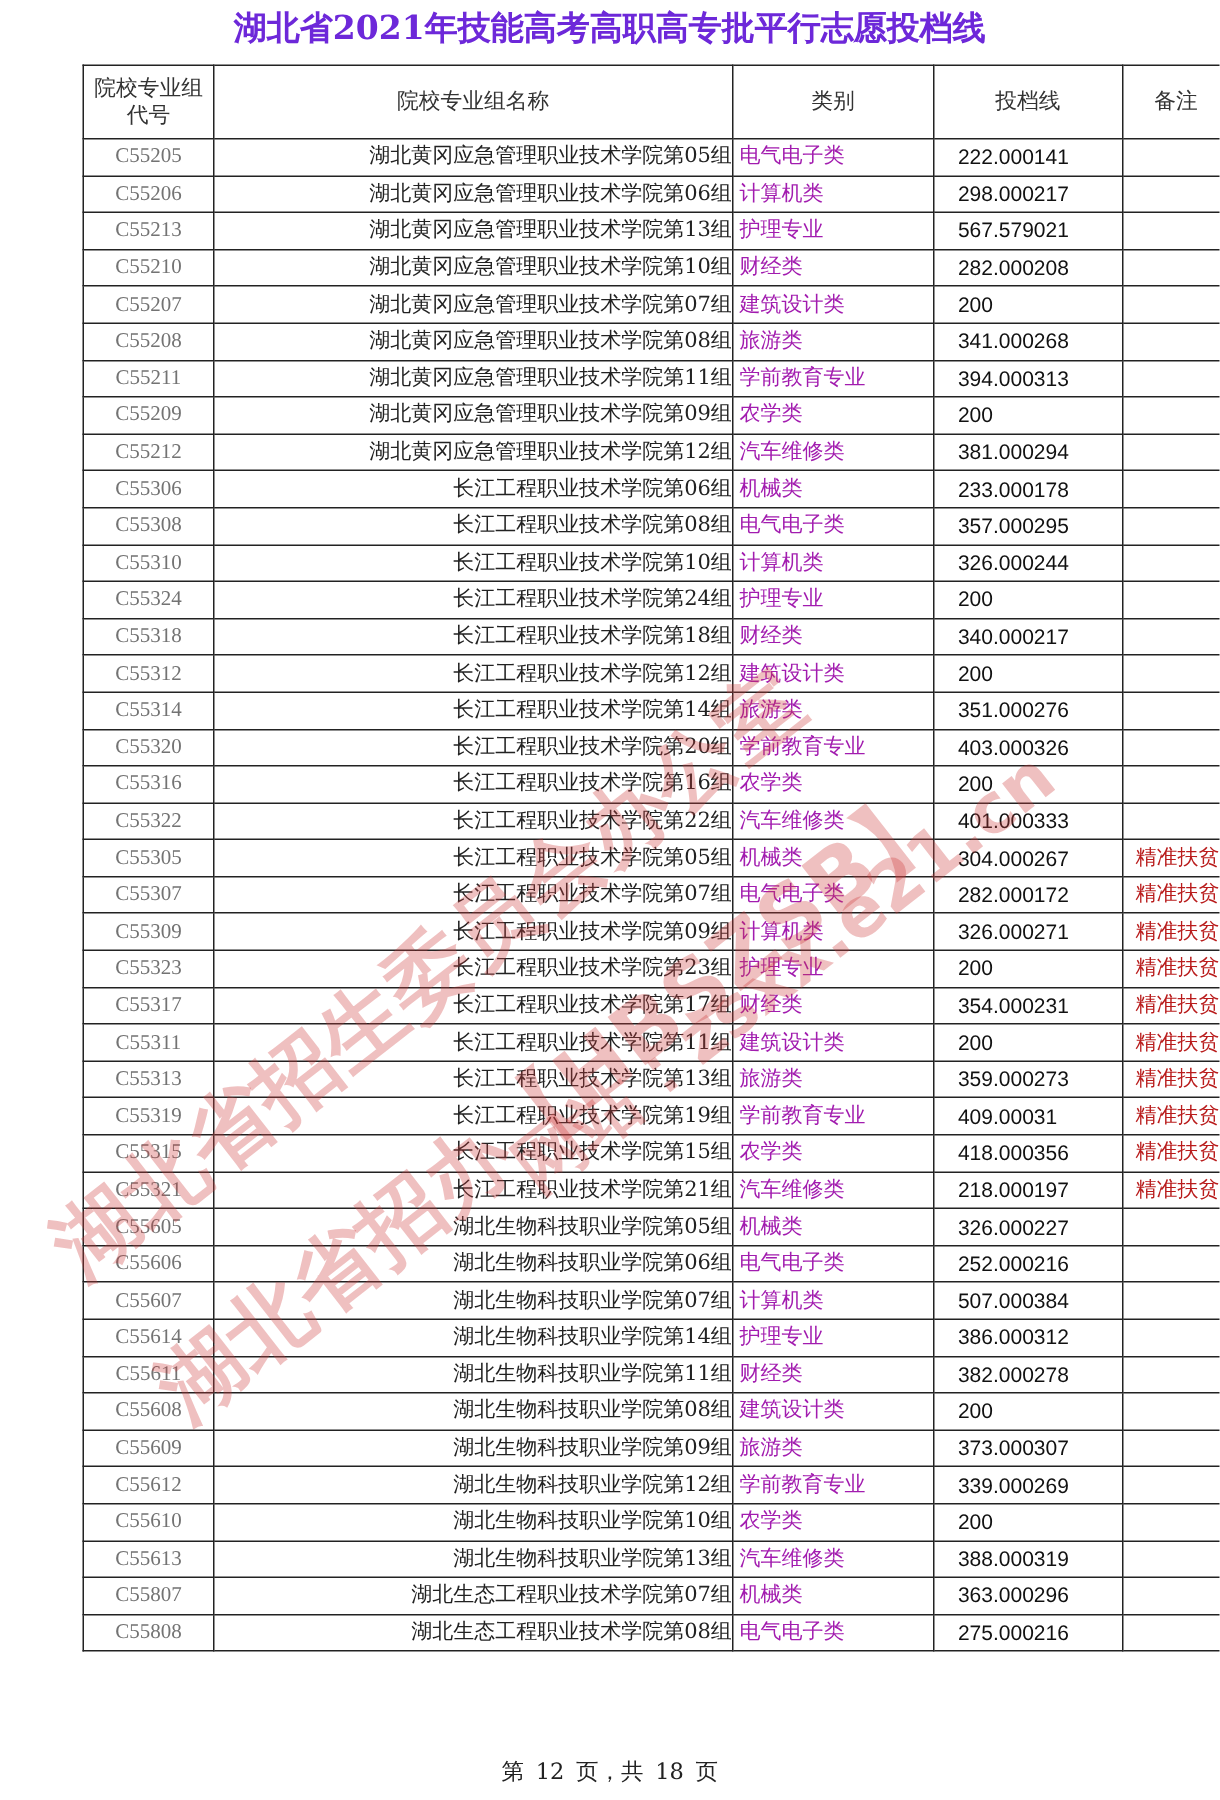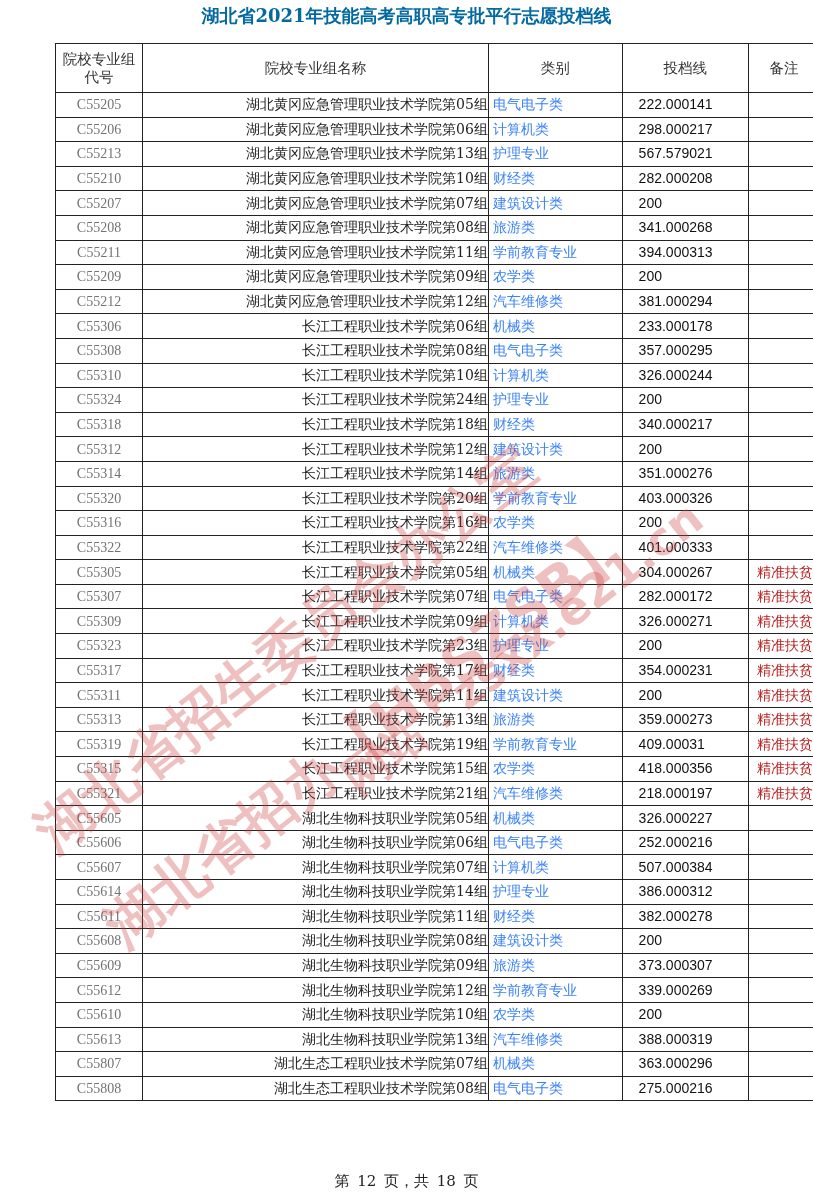--- a/index.html
+++ b/index.html
@@ -2,35 +2,35 @@
 <html><head>
 <meta charset="utf-8">
 <style>
   html, body { margin: 0; padding: 0; }
   body {
     width: 813px; height: 1200px; background: #ffffff; position: relative; overflow: hidden;
     font-family: "DejaVu Serif", "Liberation Serif", serif; color: #111;
   }
   .title {
     position: absolute; left: 0; top: 4px; width: 813px; text-align: center;
-    font-size: 18px; font-weight: bold; letter-spacing: 0px; color: #0369a1;
+    font-size: 22px; font-weight: bold; letter-spacing: 0px; color: #6d28d9;
     font-family: "DejaVu Serif", serif;
   }
   table.grid {
     position: absolute; left: 55px; top: 43px; border-collapse: collapse;
     table-layout: fixed; width: 765px;
   }
   table.grid td, table.grid th {
     border: 1.4px solid #222; padding: 0; overflow: hidden; white-space: nowrap;
     font-weight: normal; font-size: 14px; line-height: 23px; height: 23.6px;
   }
   table.grid th { height: 48px; line-height: 18px; font-size: 14.5px; color: #333; text-align: center; white-space: normal; }
   .c-code { width: 81px; text-align: center; font-family: "Liberation Serif", "DejaVu Serif", serif; font-size: 14.5px; color: #737373; }
   .c-name { width: 325px; text-align: right; padding-left: 4px !important; font-family: "DejaVu Serif", serif; font-size: 14px; color: #222; }
-  .c-cat  { width: 125px; text-align: left; padding-left: 4px !important; font-family: "DejaVu Serif", serif; color: #3b82f6; }
+  .c-cat  { width: 125px; text-align: left; padding-left: 4px !important; font-family: "DejaVu Serif", serif; color: #a21caf; }
   .c-score{ width: 118px; text-align: left; padding-left: 16px !important; font-family: "Liberation Sans", sans-serif; font-size: 15px; color: #111; }
   .c-note { width: 66px; text-align: center; padding-left: 2px !important; font-family: "DejaVu Serif", serif; font-size: 13.5px; color: #b91c1c; }
   th.c-name { text-align: center; padding-left: 0 !important; }
   th.c-cat, th.c-score, th.c-note { text-align: center; padding-left: 0 !important; }
   .footer {
     position: absolute; left: 0; top: 1172px; width: 813px; text-align: center;
     font-size: 15px; color: #222; font-family: "DejaVu Serif", serif; word-spacing: 3px;
   }
   .wm {
     position: absolute; color: rgba(205, 60, 60, 0.32); font-weight: bold;

